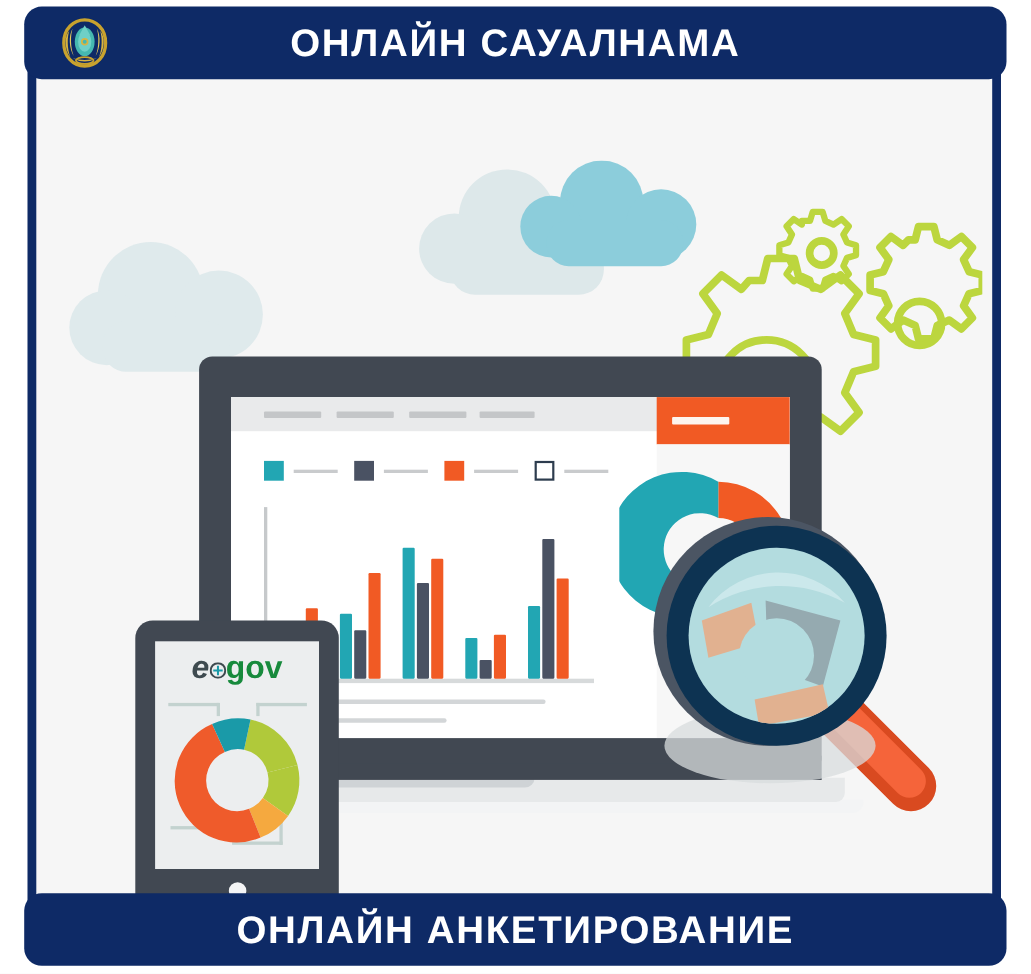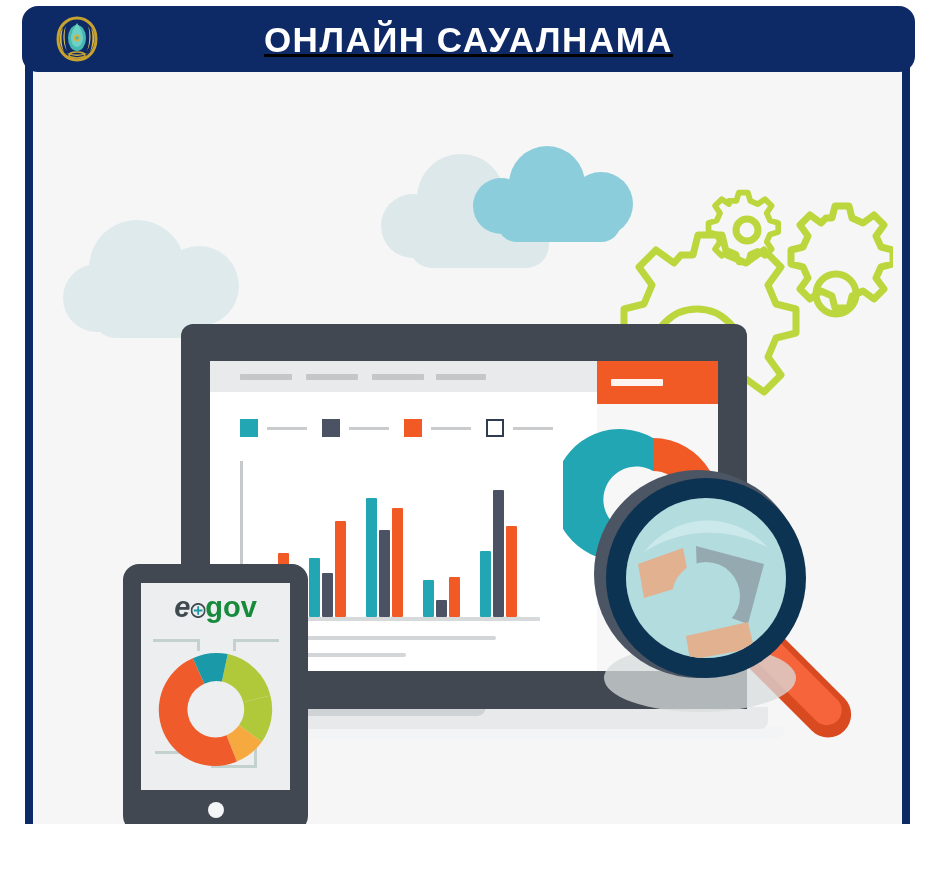--- a/index.html
+++ b/index.html
@@ -12,21 +12,20 @@
   }
   .stage{position:relative;width:937px;height:885px;background:#ffffff;}
 
   
   .banner{
     position:absolute;left:22px;width:893px;
     background:#0e2a66;
     border-radius:16px;
     display:flex;align-items:center;justify-content:center;
     z-index:40;
-    text-decoration:underline;
   }
   .banner-top{top:6px;height:66px;}
   .banner-bottom{top:812px;height:66px;}
   .banner-title{
     color:#ffffff;
     font-size:35px;
     font-weight:bold;
     letter-spacing:1.5px;
     white-space:nowrap;
     text-align:center;
@@ -359,14 +358,17 @@
           <circle cx="128" cy="140" r="34" fill="#b8dde0"></circle>
         </g>
 
         <path d="M66 96 A80 80 0 0 1 190 92 A120 120 0 0 0 66 96 Z" fill="#d9eef0" opacity="0.85"></path>
         <circle cx="128" cy="122" r="80" fill="#9ed6dc" opacity="0.18"></circle>
       </svg>
 
     </div>
   </div>
 
+  <div class="banner banner-bottom">
+    <span class="banner-title">ОНЛАЙН АНКЕТИРОВАНИЕ</span>
+  </div>
 
 </div>
 
 </body></html>

